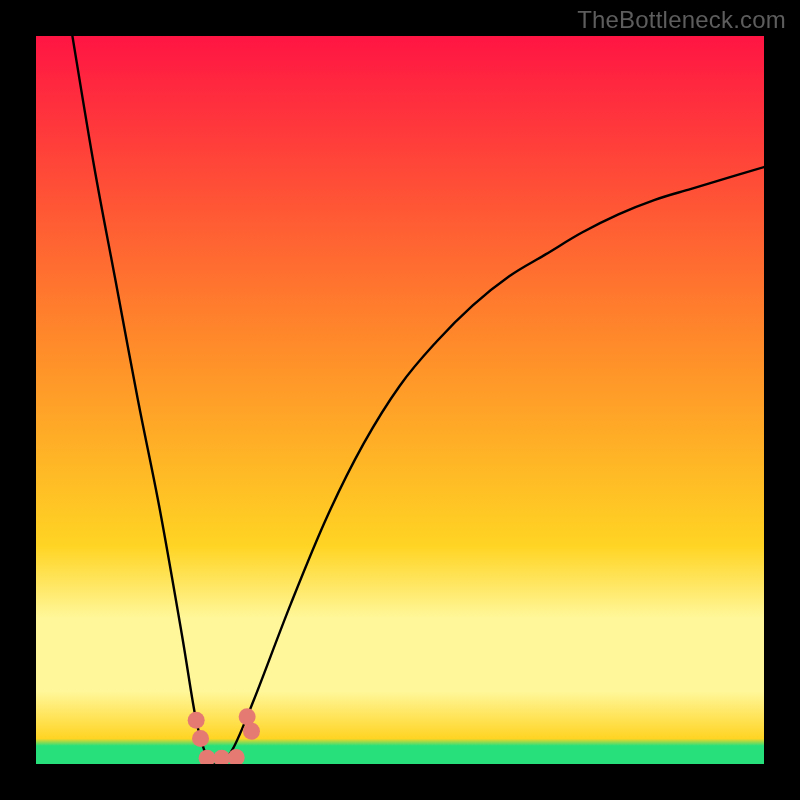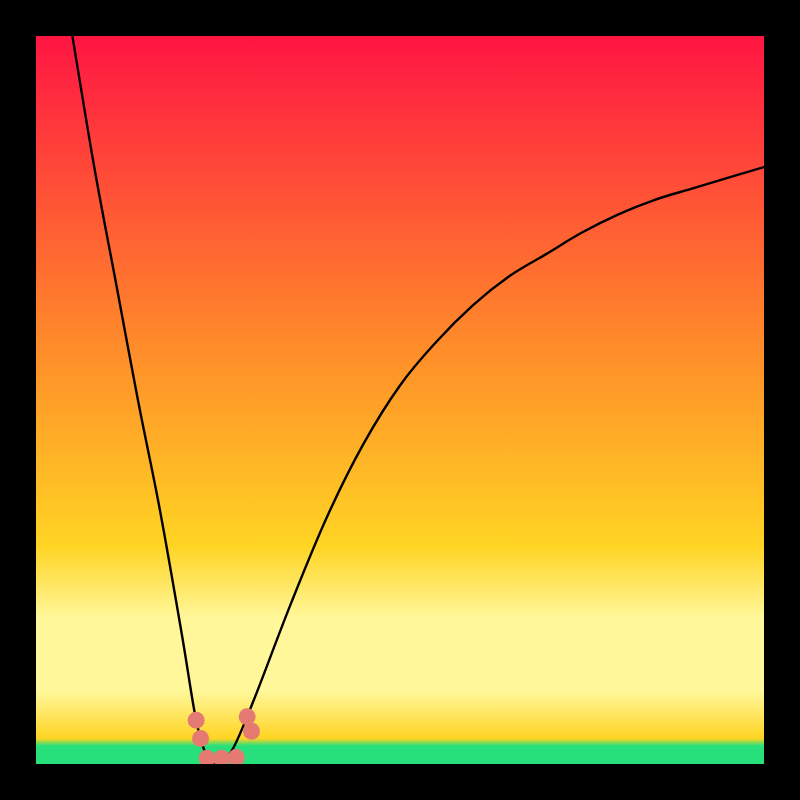--- a/index.html
+++ b/index.html
@@ -52,20 +52,21 @@
   }
   .marker-group circle {
     
   }
 </style>
 </head>
 <body>
 
 <div class="frame">
 
+  <div class="watermark">TheBottleneck.com</div>
 
   <div class="plot-area">
 
     <svg class="gradient" viewBox="0 0 728 728" preserveAspectRatio="none">
       <defs>
         <linearGradient id="bgGrad" x1="0" y1="0" x2="0" y2="1">
           <stop offset="0" stop-color="#ff1543"></stop>
           <stop offset="0.42" stop-color="#ff8a2a"></stop>
           <stop offset="0.70" stop-color="#ffd423"></stop>
           <stop offset="0.80" stop-color="#fff79a"></stop>

